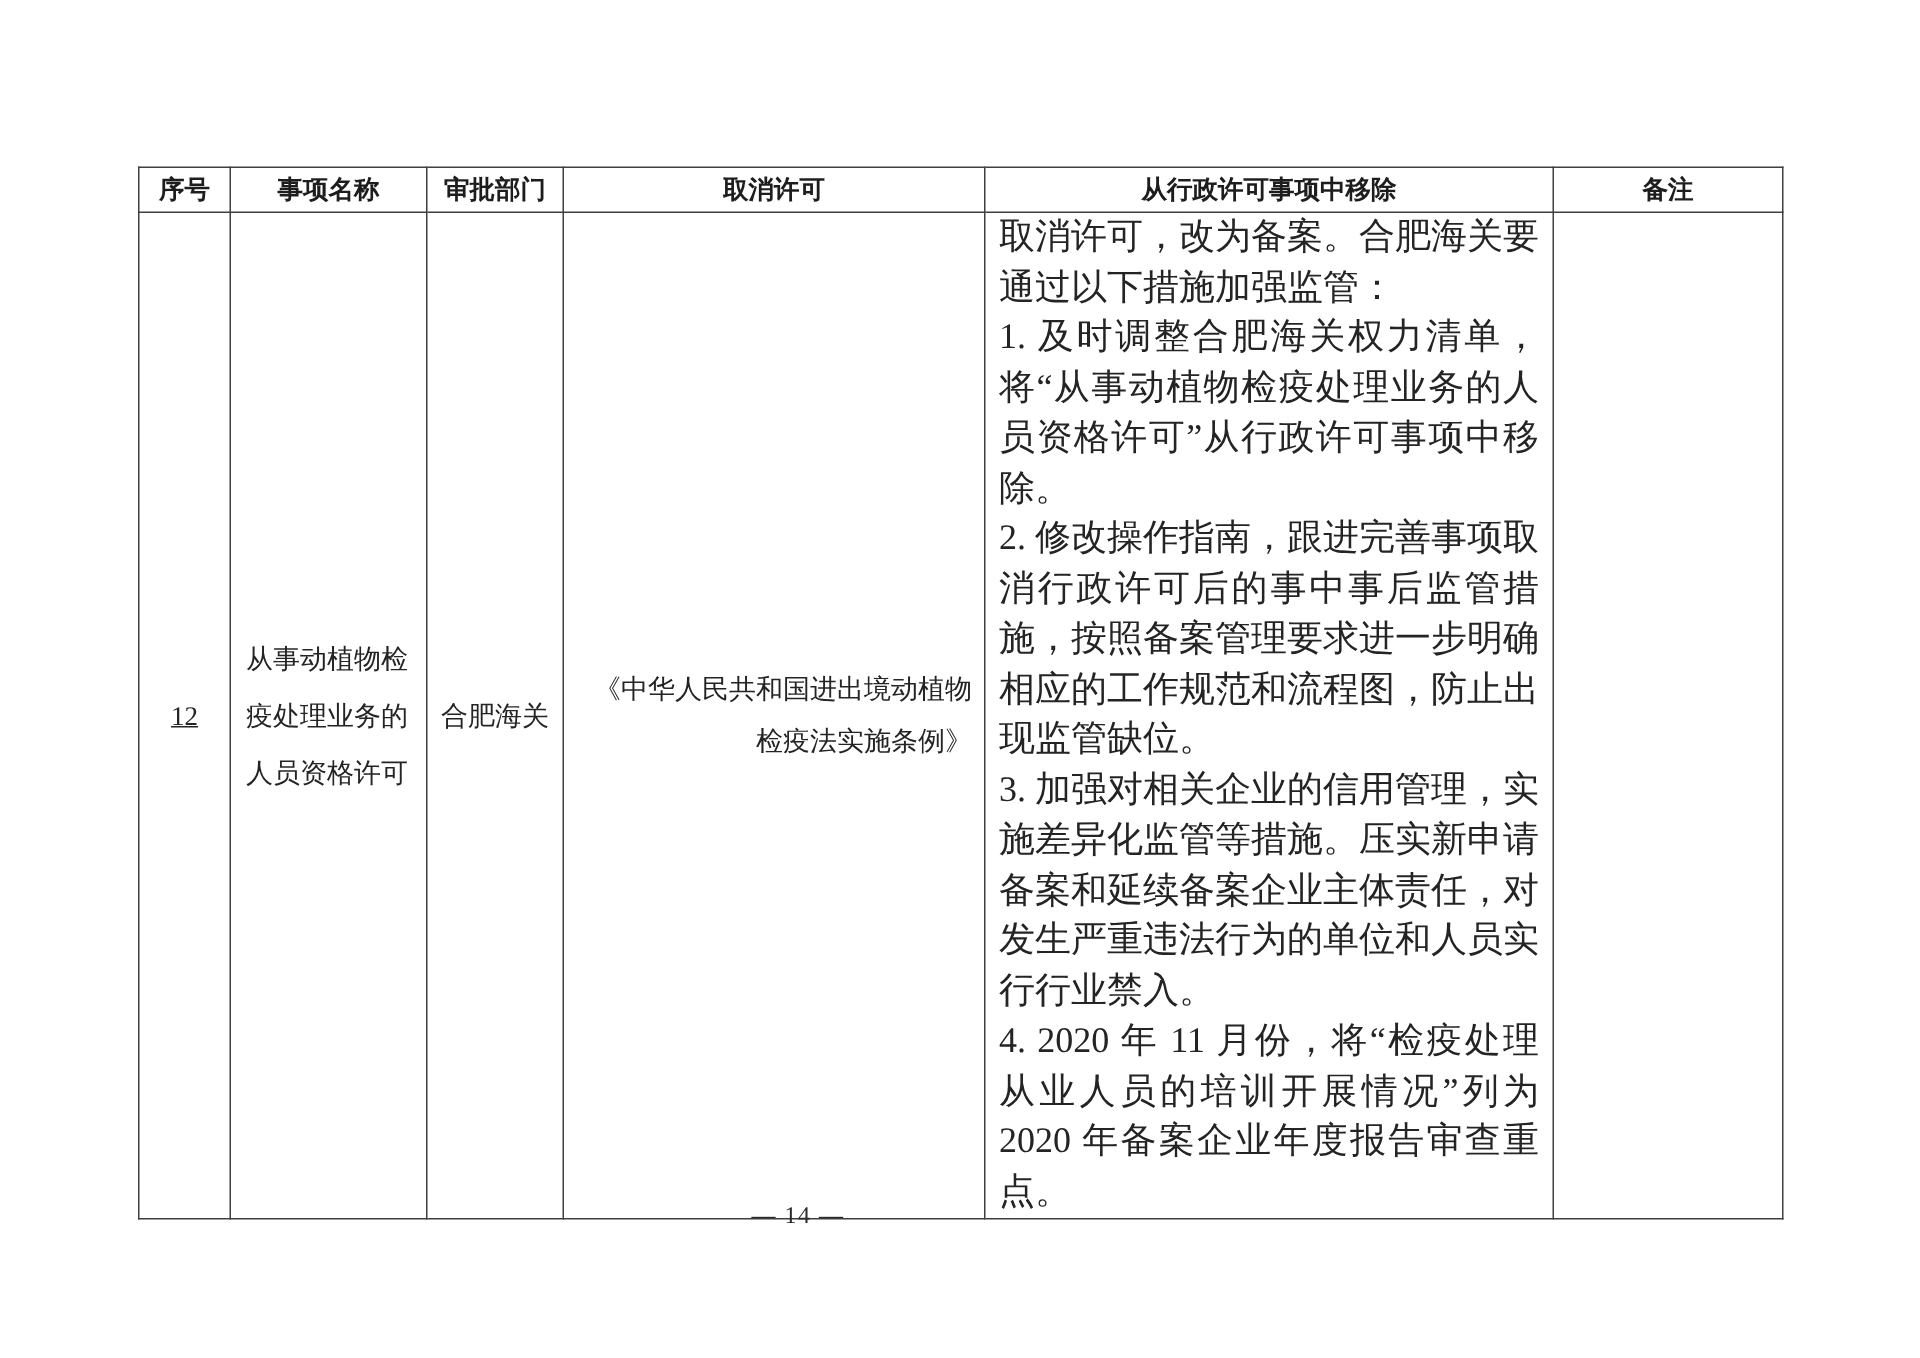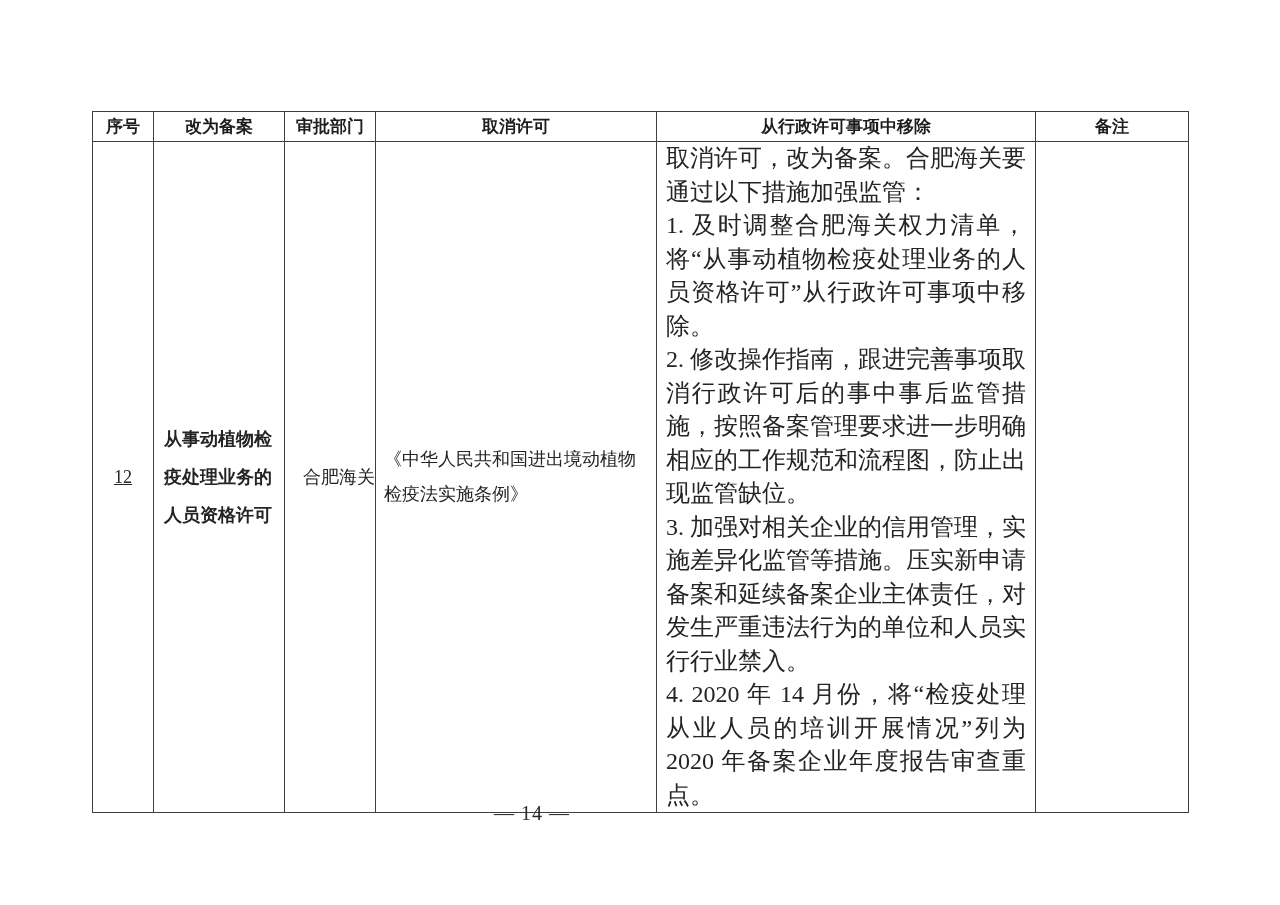--- a/index.html
+++ b/index.html
@@ -52,49 +52,48 @@
     text-align: center;
     font-size: 18px;
     text-decoration: underline;
   }
   td.c-name {
     padding: 0 10px;
   }
   td.c-name .cell-text {
     line-height: 38px;
     text-align: left;
-    font-weight: bold;
   }
   td.c-dept {
-    text-align: right;
+    text-align: center;
   }
   td.c-basis {
     padding: 0 8px;
   }
   td.c-basis .cell-text {
     line-height: 35px;
-    text-align: left;
+    text-align: right;
   }
   td.c-measures {
     padding: 0 9px;
   }
   td.c-measures p {
     margin: 0;
     font-size: 24px;
     line-height: 33.5px;
     text-align: justify;
     color: #242424;
   }
   .footer-pagenum {
     position: absolute;
     left: 0;
     top: 802px;
     width: 1064px;
     text-align: center;
-    font-size: 20px;
+    font-size: 16px;
     color: #2a2a2a;
     letter-spacing: 1px;
   }
 </style>
 </head>
 <body>
 
 <div class="page">
 
   <table class="doc-table">
@@ -102,21 +101,21 @@
       <col style="width:61px">
       <col style="width:131px">
       <col style="width:91px">
       <col style="width:281px">
       <col style="width:379px">
       <col style="width:153px">
     </colgroup>
     <thead>
       <tr>
         <th>序号</th>
-        <th>改为备案</th>
+        <th>事项名称</th>
         <th>审批部门</th>
         <th>取消许可</th>
         <th>从行政许可事项中移除</th>
         <th>备注</th>
       </tr>
     </thead>
     <tbody>
       <tr>
         <td class="c-no">12</td>
         <td class="c-name">
@@ -124,21 +123,21 @@
         </td>
         <td class="c-dept">合肥海关</td>
         <td class="c-basis">
           <div class="cell-text">《中华人民共和国进出境动植物检疫法实施条例》</div>
         </td>
         <td class="c-measures">
           <p>取消许可，改为备案。合肥海关要通过以下措施加强监管：</p>
           <p>1. 及时调整合肥海关权力清单，将“从事动植物检疫处理业务的人员资格许可”从行政许可事项中移除。</p>
           <p>2. 修改操作指南，跟进完善事项取消行政许可后的事中事后监管措施，按照备案管理要求进一步明确相应的工作规范和流程图，防止出现监管缺位。</p>
           <p>3. 加强对相关企业的信用管理，实施差异化监管等措施。压实新申请备案和延续备案企业主体责任，对发生严重违法行为的单位和人员实行行业禁入。</p>
-          <p>4. 2020 年 14 月份，将“检疫处理从业人员的培训开展情况”列为 2020 年备案企业年度报告审查重点。</p>
+          <p>4. 2020 年 11 月份，将“检疫处理从业人员的培训开展情况”列为 2020 年备案企业年度报告审查重点。</p>
         </td>
         <td class="c-remarks"></td>
       </tr>
     </tbody>
   </table>
 
   <div class="footer-pagenum">— 14 —</div>
 
 </div>
 

